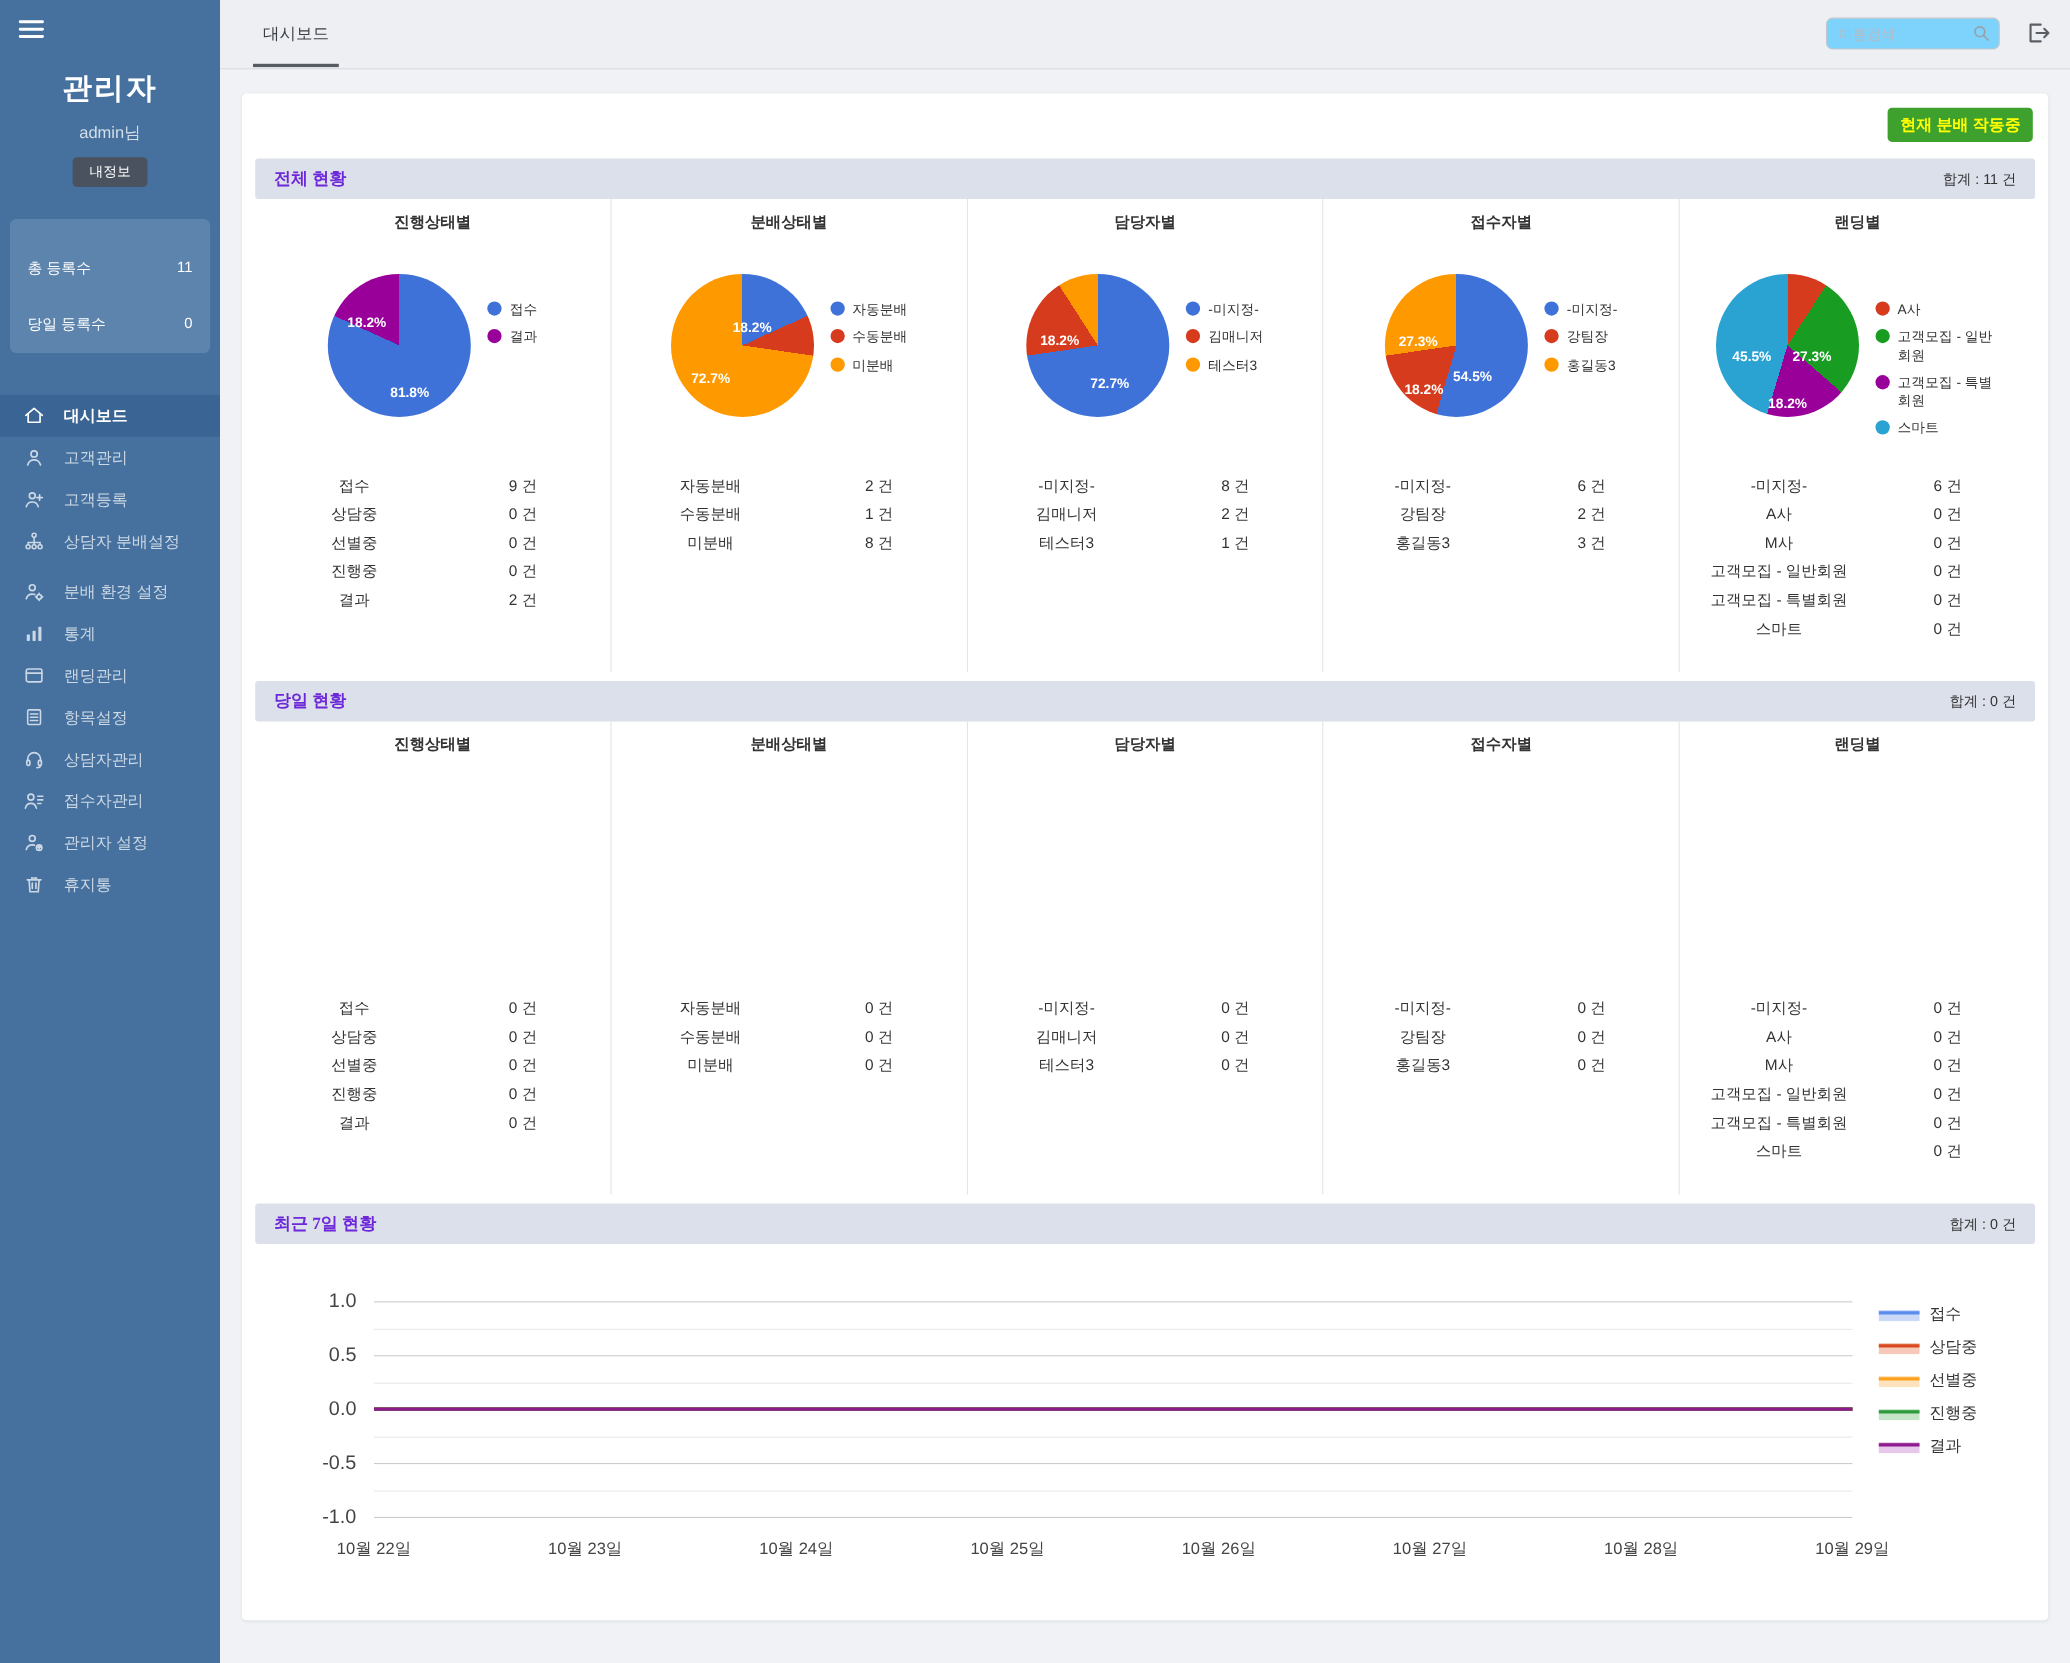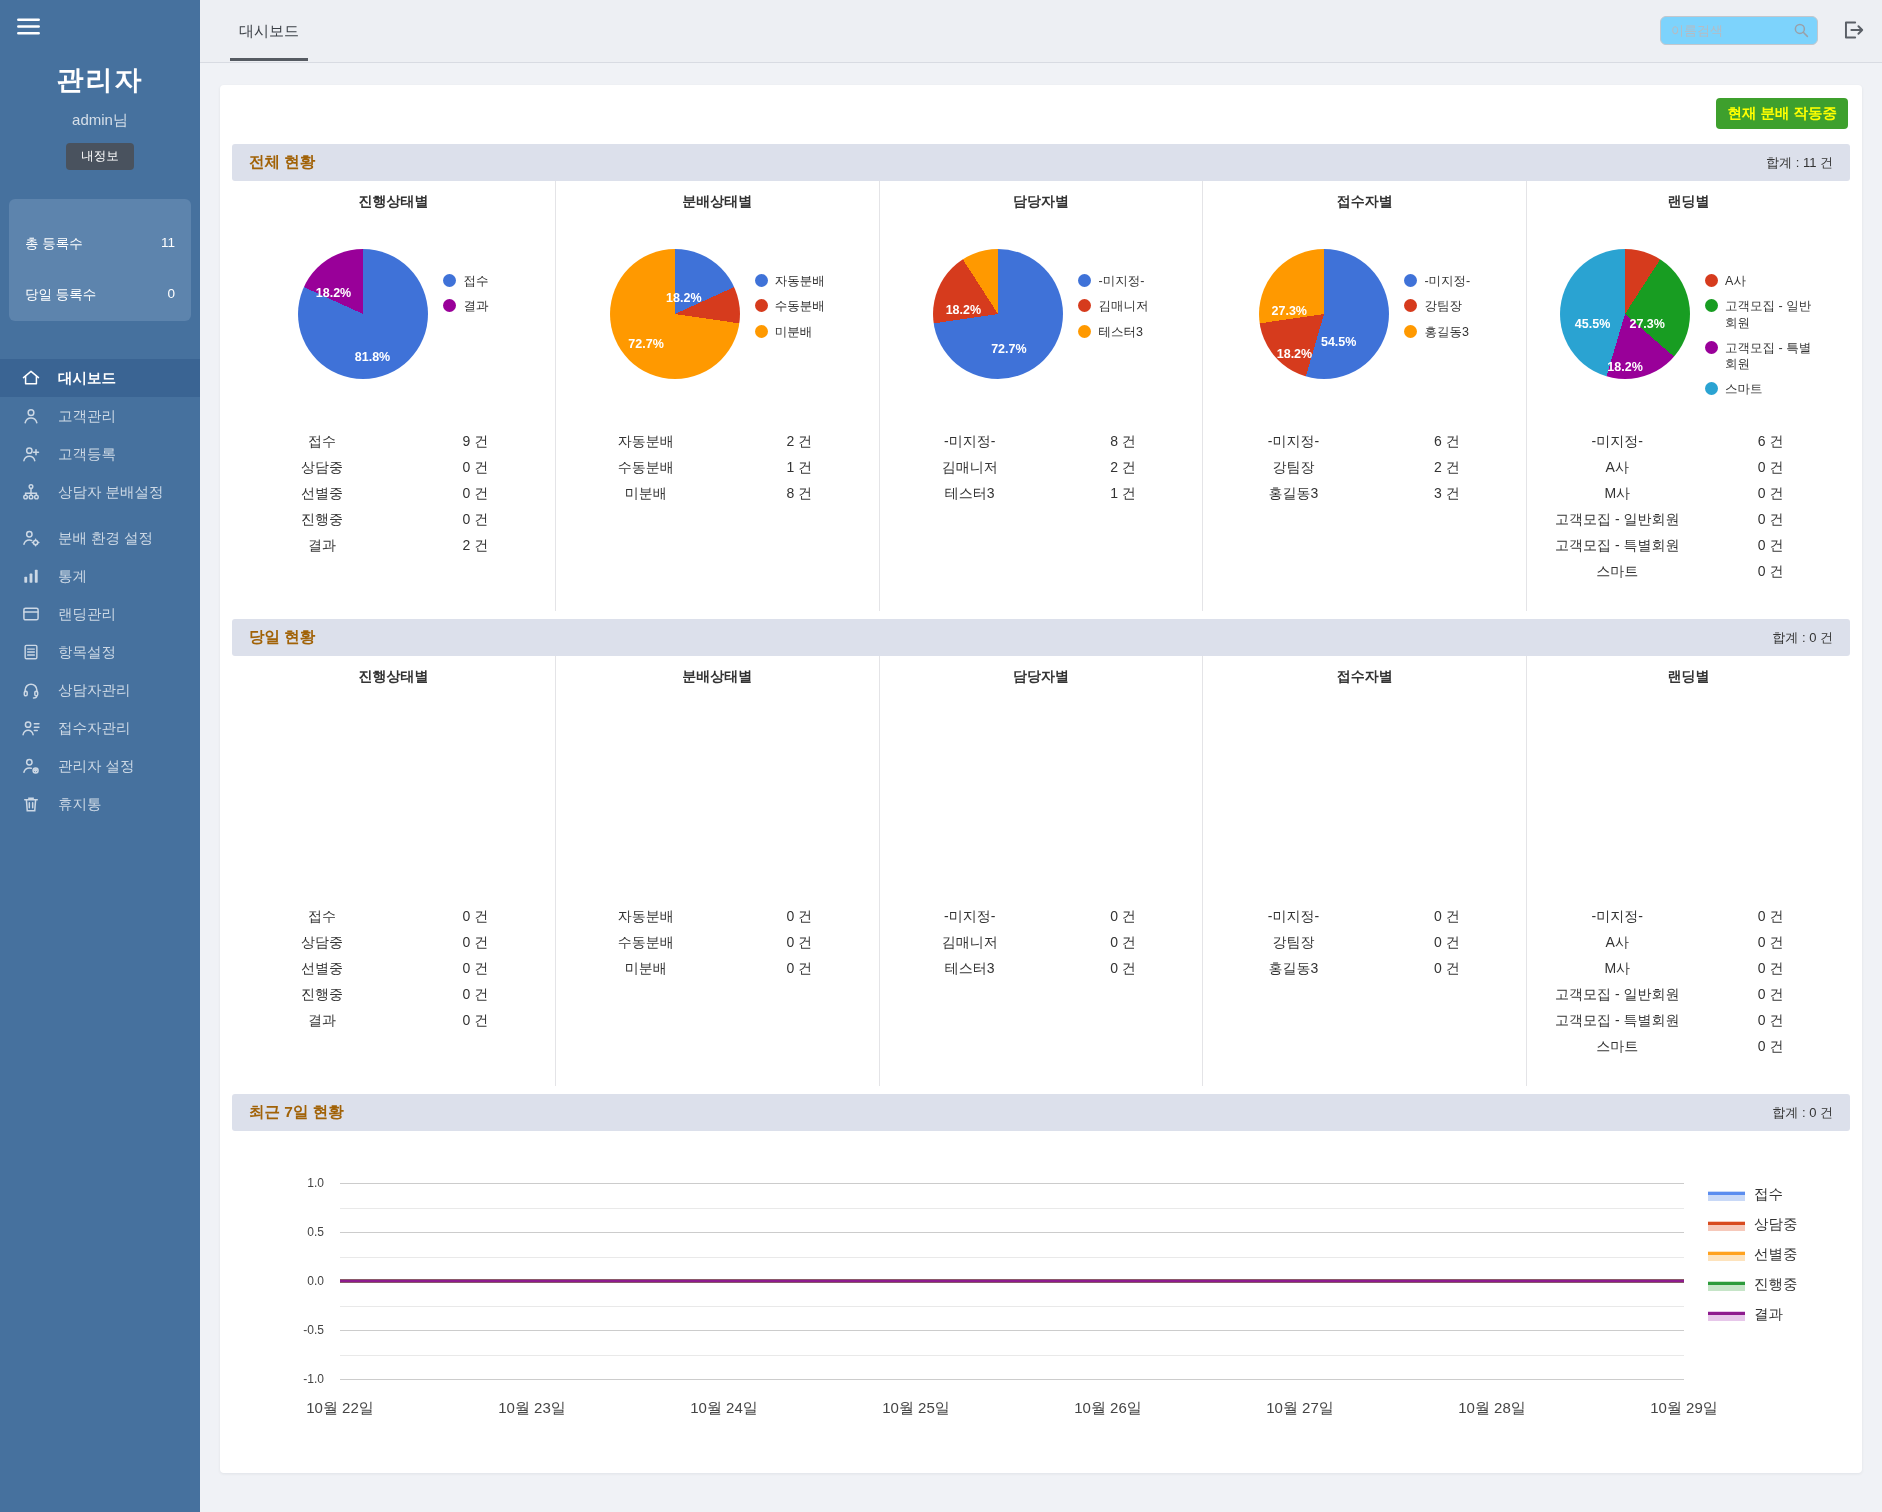--- a/index.html
+++ b/index.html
@@ -42,42 +42,42 @@
 
   
   .main{position:absolute;left:200px;top:62px;right:0;bottom:0;background:#f0f2f6;overflow:hidden;}
   .card{margin:23px 20px 0;background:#fff;border-radius:4px;box-shadow:0 1px 3px rgba(40,50,70,.08);
         padding-bottom:40px;}
   .badge-row{display:flex;justify-content:flex-end;padding:13px 14px 7px;}
   .badge{background:#3ea02d;color:#ffff00;font-weight:bold;font-size:14.5px;padding:6px 11px;
          border-radius:4px;cursor:pointer;}
   .sec-header{display:flex;justify-content:space-between;align-items:center;background:#dce0eb;
               height:37px;margin:8px 12px 0;padding:0 17px;border-radius:3px;}
-  .sec-title{font-weight:bold;font-size:15.5px;color:#a16207;}
+  .sec-title{font-weight:bold;font-size:15.5px;color:#6d28d9;font-family:Liberation Serif, serif;}
   .sec-total{font-size:13px;color:#333;}
 
   .charts-row{display:flex;padding:0 12px;}
   .chart-col{flex:1;padding:12px 8px 26px;border-right:1px solid #e4e4e7;min-width:0;}
   .chart-col:last-child{border-right:none;}
   .chart-title{text-align:center;font-weight:bold;font-size:14px;color:#333;}
   .pie-area{display:flex;justify-content:center;align-items:flex-start;gap:15px;margin-top:30px;height:172px;}
   .pie{position:relative;width:130px;height:130px;border-radius:50%;flex-shrink:0;margin-top:8px;}
   .pie-label{position:absolute;transform:translate(-50%,-50%);color:#fff;font-weight:bold;font-size:12.5px;margin-top:14px;}
   .legend{display:flex;flex-direction:column;gap:9px;margin-top:32px;max-width:112px;}
   .legend-item{display:flex;align-items:flex-start;gap:7px;font-size:12.5px;color:#333;line-height:1.3;}
   .legend-dot{width:13px;height:13px;border-radius:50%;flex-shrink:0;margin-top:1px;}
   .mini-table{margin-top:16px;}
   .trow{display:flex;height:26px;align-items:center;}
   .trow .tl{flex:1.15;text-align:center;font-size:14px;color:#333;white-space:nowrap;}
   .trow .tv{flex:1;text-align:center;font-size:14px;color:#333;}
 
   
   .weekly-wrap{display:flex;padding:52px 12px 0 40px;}
   .y-axis{width:80px;position:relative;height:196px;flex-shrink:0;}
-  .y-label{position:absolute;right:16px;transform:translateY(-50%);font-size:12px;color:#444;}
+  .y-label{position:absolute;right:16px;transform:translateY(-50%);font-size:18px;color:#444;}
   .plot-col{flex:1;min-width:0;}
   .plot{position:relative;height:196px;}
   .gridline{position:absolute;left:0;right:0;height:1px;background:#cccccc;}
   .gridline.minor{background:#e9e9e9;}
   .series-line{position:absolute;left:0;right:0;height:3px;transform:translateY(-50%);}
   .x-labels{position:relative;height:40px;margin-top:14px;}
   .x-label{position:absolute;transform:translateX(-50%);font-size:15px;color:#444;top:6px;white-space:nowrap;}
   .line-legend{width:142px;padding-left:24px;display:flex;flex-direction:column;gap:11px;margin-top:2px;flex-shrink:0;}
   .ll-item{display:flex;align-items:center;gap:9px;}
   .ll-swatch{width:37px;height:14px;position:relative;flex-shrink:0;}

